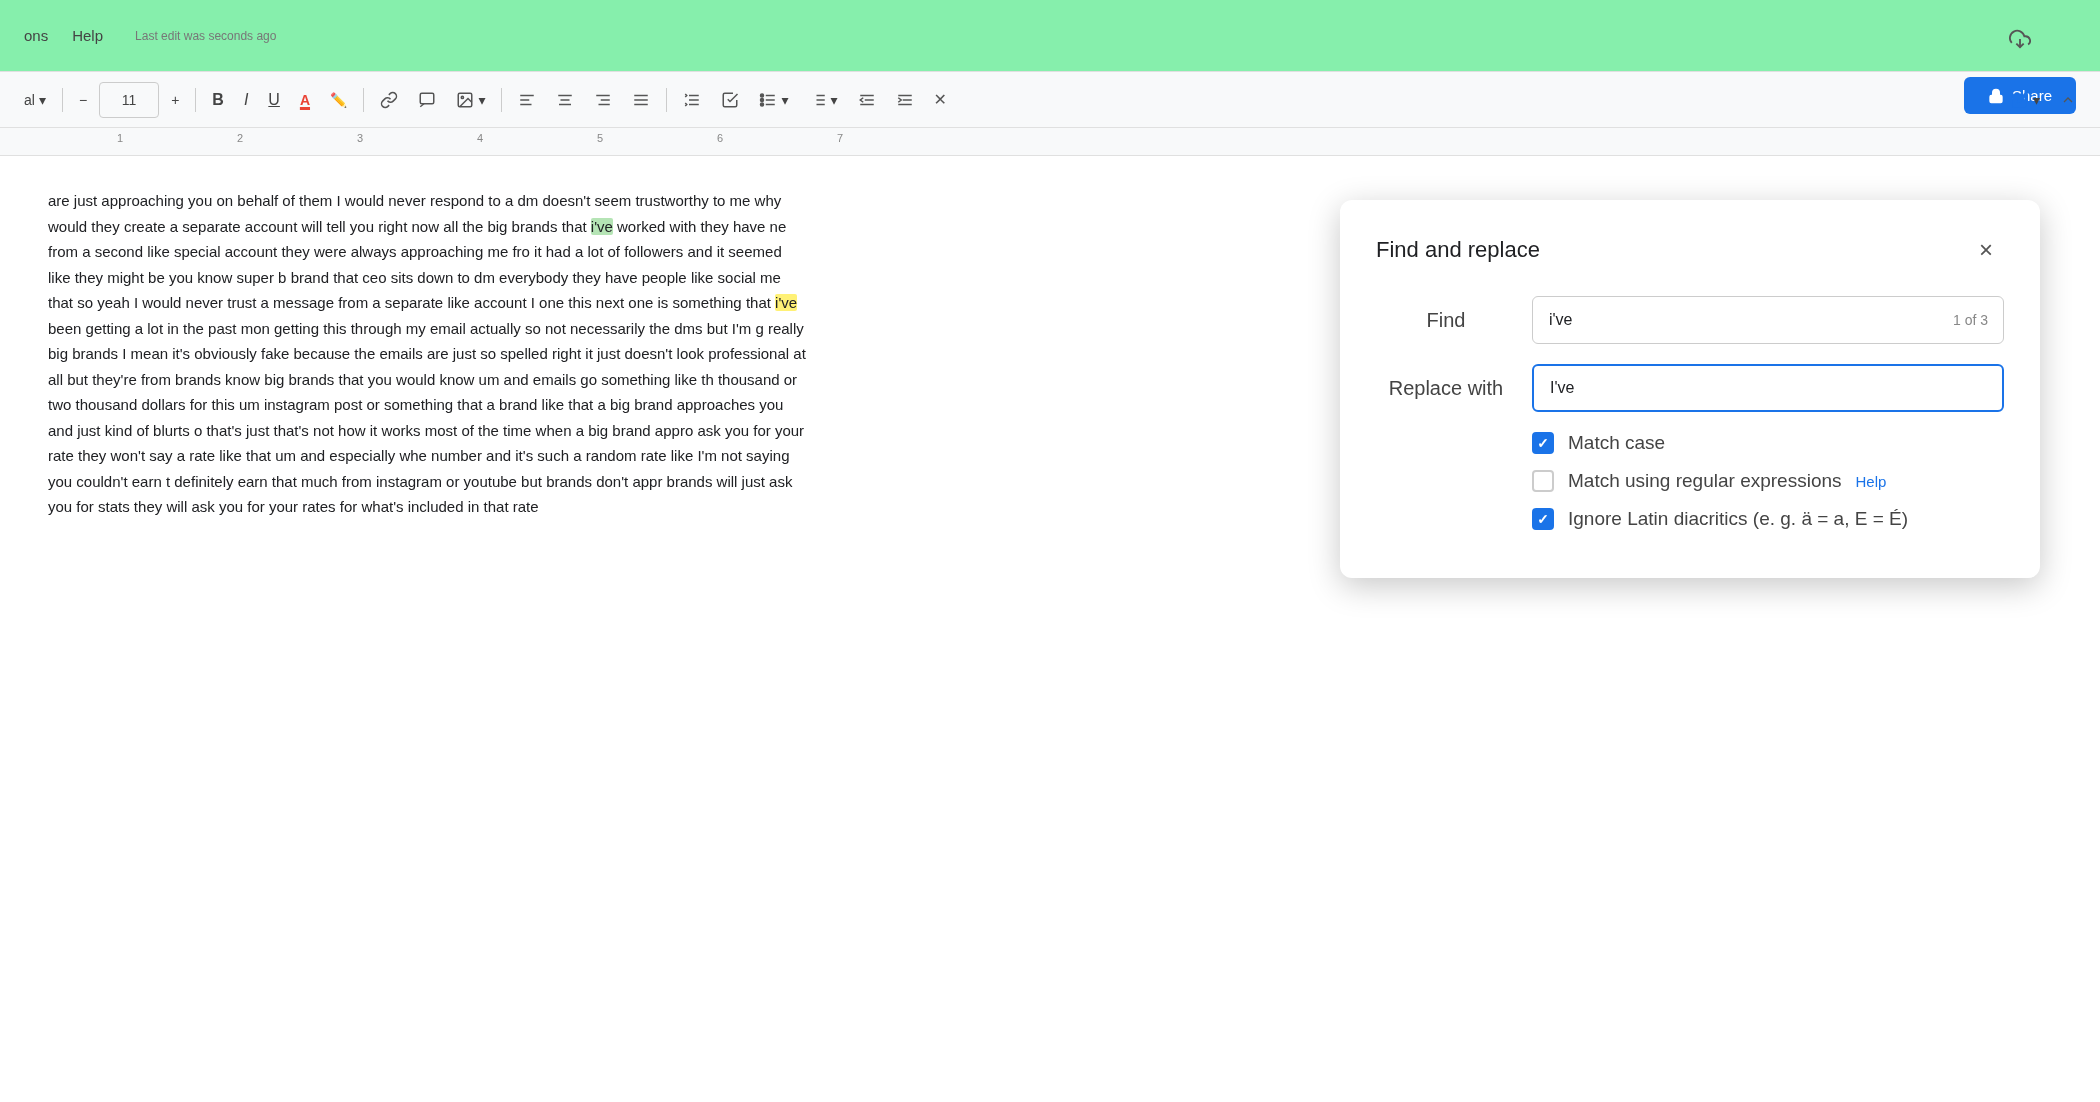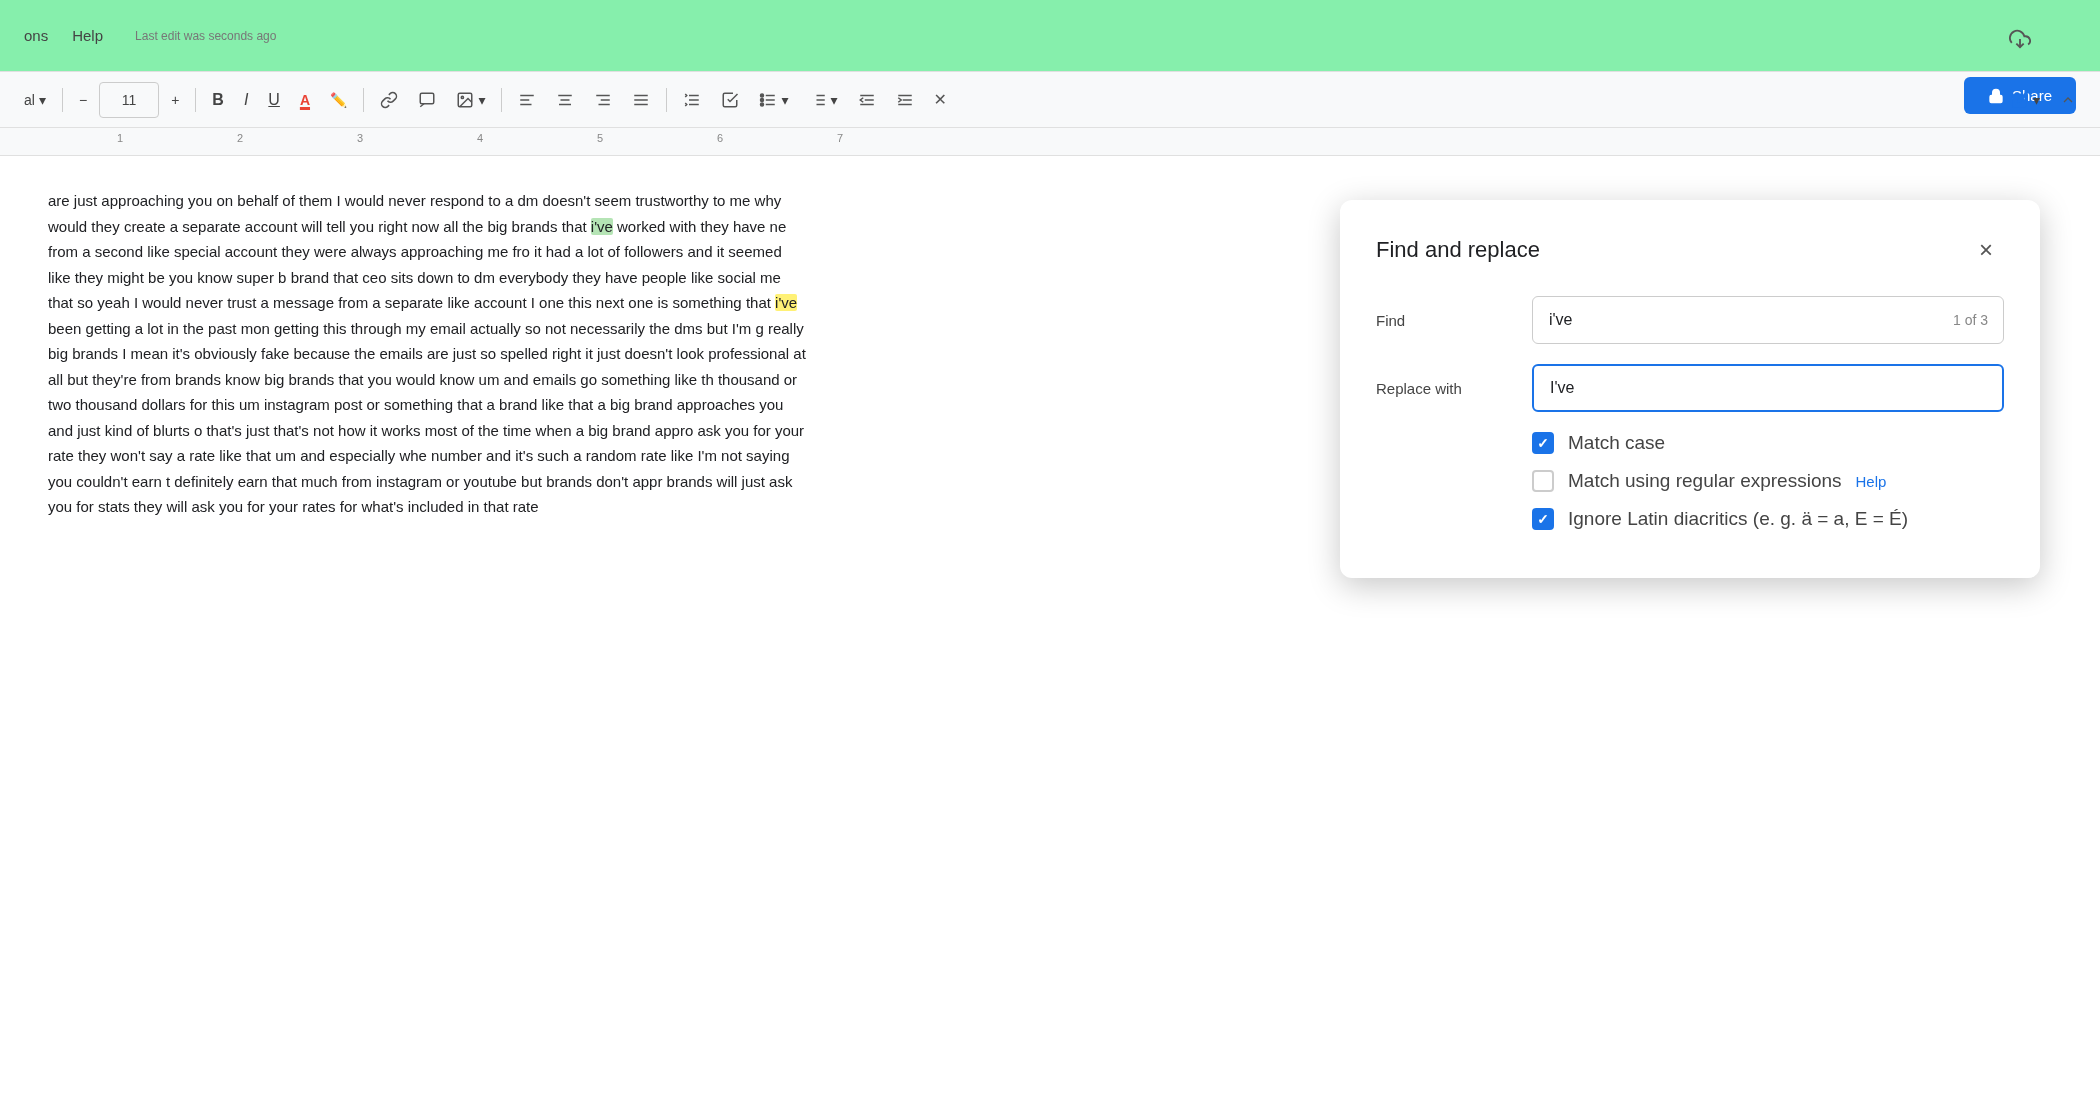--- a/index.html
+++ b/index.html
@@ -205,23 +205,23 @@
     }
 
     .form-row {
       display: flex;
       align-items: center;
       margin-bottom: 20px;
       gap: 16px;
     }
     .form-label {
       width: 140px;
-      font-size: 15px;
+      font-size: 20px;
       color: #444;
-      text-align: left;
+      text-align: center;
       flex-shrink: 0;
     }
     .find-input-wrapper {
       flex: 1;
       position: relative;
     }
     .find-input {
       width: 100%;
       height: 48px;
       border: 1px solid #ccc;

